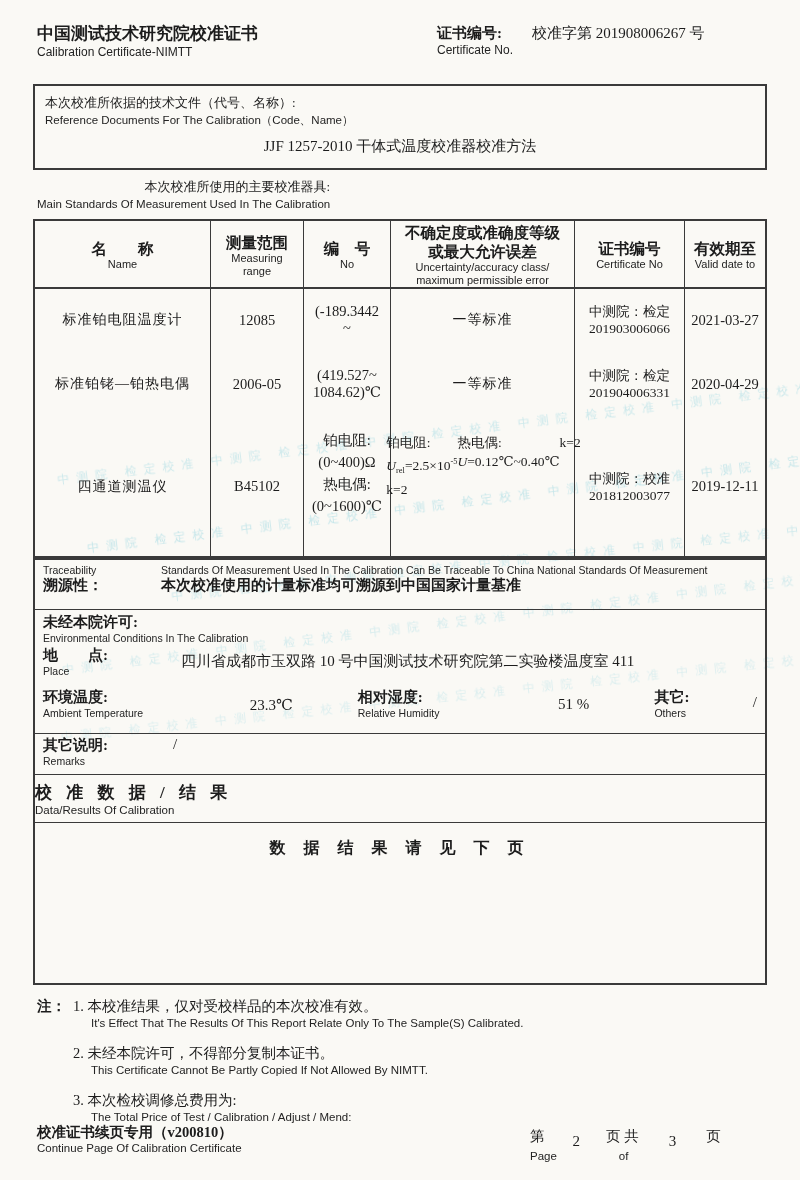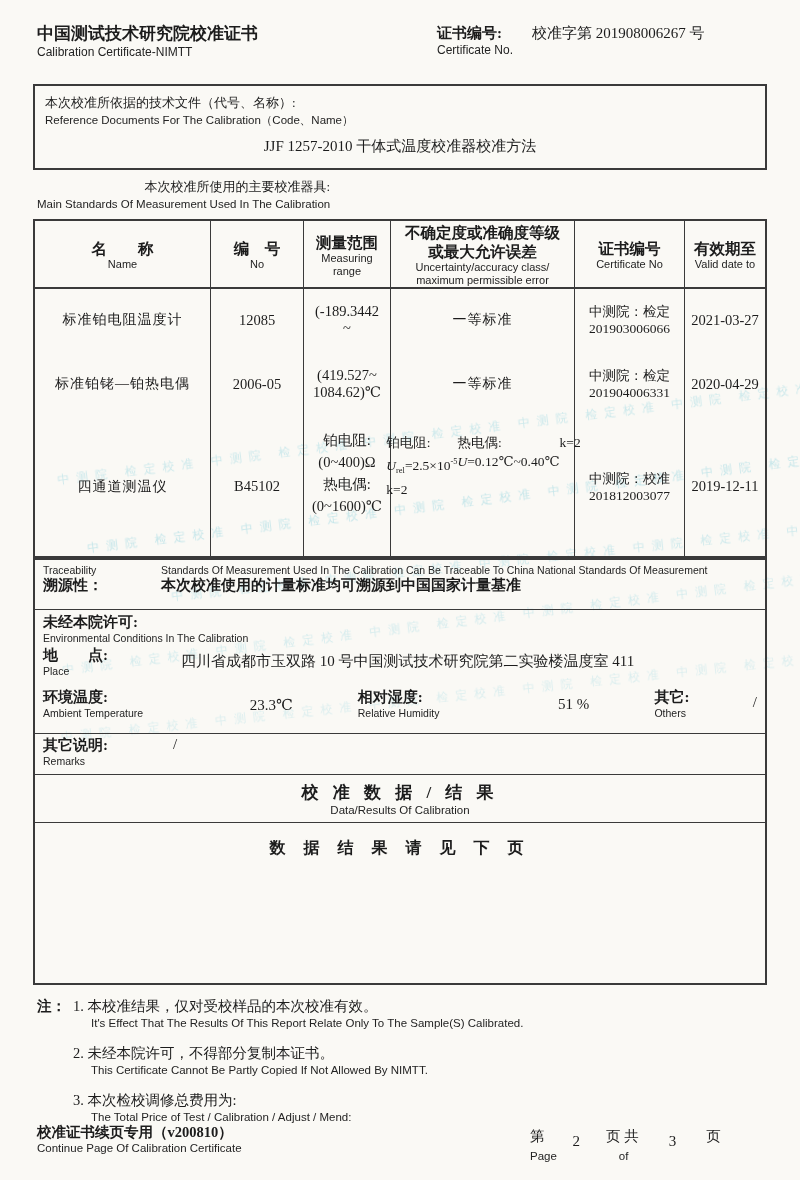--- a/index.html
+++ b/index.html
@@ -52,21 +52,21 @@
   .u-line{font-size:13.5px;line-height:19px;text-align:left;}
   sub,sup{font-size:0.62em;}
 
   
   .lower{position:absolute;left:33px;top:558px;width:734px;height:427px;
          border:2px solid #3a3a3a;box-sizing:border-box;}
   .lrow{box-sizing:border-box;border-bottom:1.5px solid #3a3a3a;position:relative;}
   .trace{height:50px;}
   .envsec{height:124px;}
   .remarks{height:41px;}
-  .banner{height:48px;text-align:center;}
+  .banner{height:48px;}
   .results{height:160px;border-bottom:none;text-align:center;}
 
   .lbl-zh{font-size:15px;font-weight:bold;}
   .lbl-en{font-size:10.5px;}
   .val-zh{font-size:15px;}
 
   .banner-zh{font-size:17px;font-weight:bold;letter-spacing:5px;padding-top:6px;}
   .banner-en{font-size:11.5px;}
   .results-zh{font-size:16px;font-weight:bold;letter-spacing:7px;padding-top:15px;}
 
@@ -116,27 +116,27 @@
       <div class="sec-en en">Main Standards Of Measurement Used In The Calibration</div>
     </div>
 
     <div class="tbl">
       <div class="trow thead">
         <div class="cell">
           <div class="th-zh">名　　称</div>
           <div class="th-en en">Name</div>
         </div>
         <div class="cell">
-          <div class="th-zh">编　号</div>
-          <div class="th-en en">No</div>
-        </div>
-        <div class="cell">
           <div class="th-zh">测量范围</div>
           <div class="th-en en pre">Measuring
 range</div>
+        </div>
+        <div class="cell">
+          <div class="th-zh">编　号</div>
+          <div class="th-en en">No</div>
         </div>
         <div class="cell">
           <div class="th-zh pre">不确定度或准确度等级
 或最大允许误差</div>
           <div class="th-en en pre">Uncertainty/accuracy class/
 maximum permissible error</div>
         </div>
         <div class="cell">
           <div class="th-zh">证书编号</div>
           <div class="th-en en">Certificate No</div>

